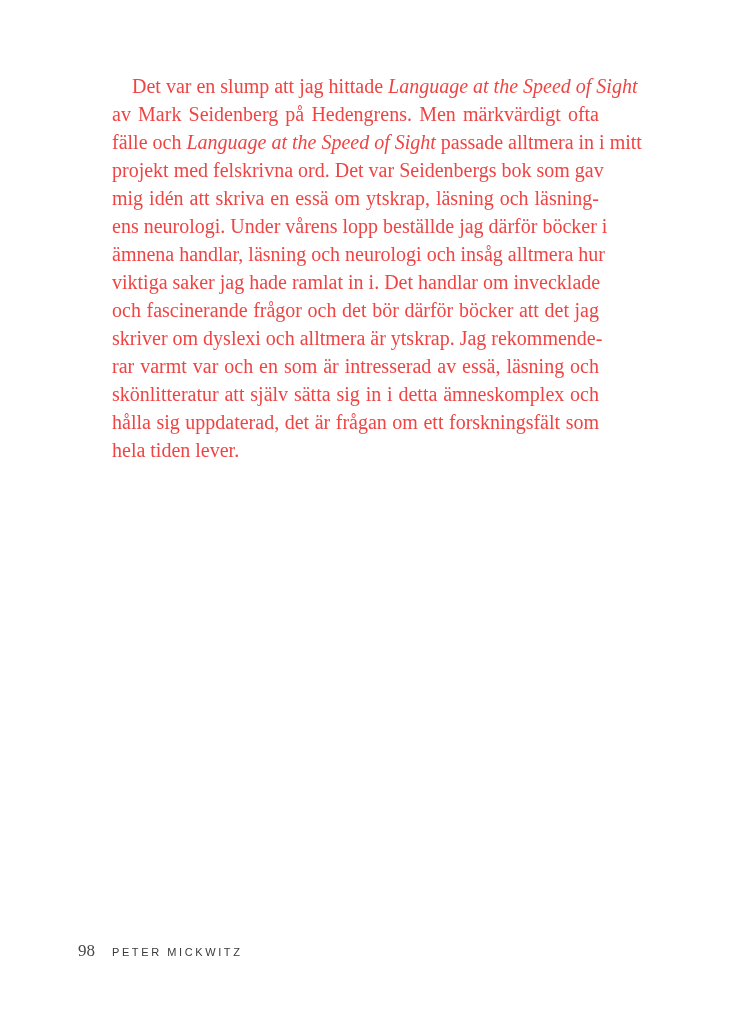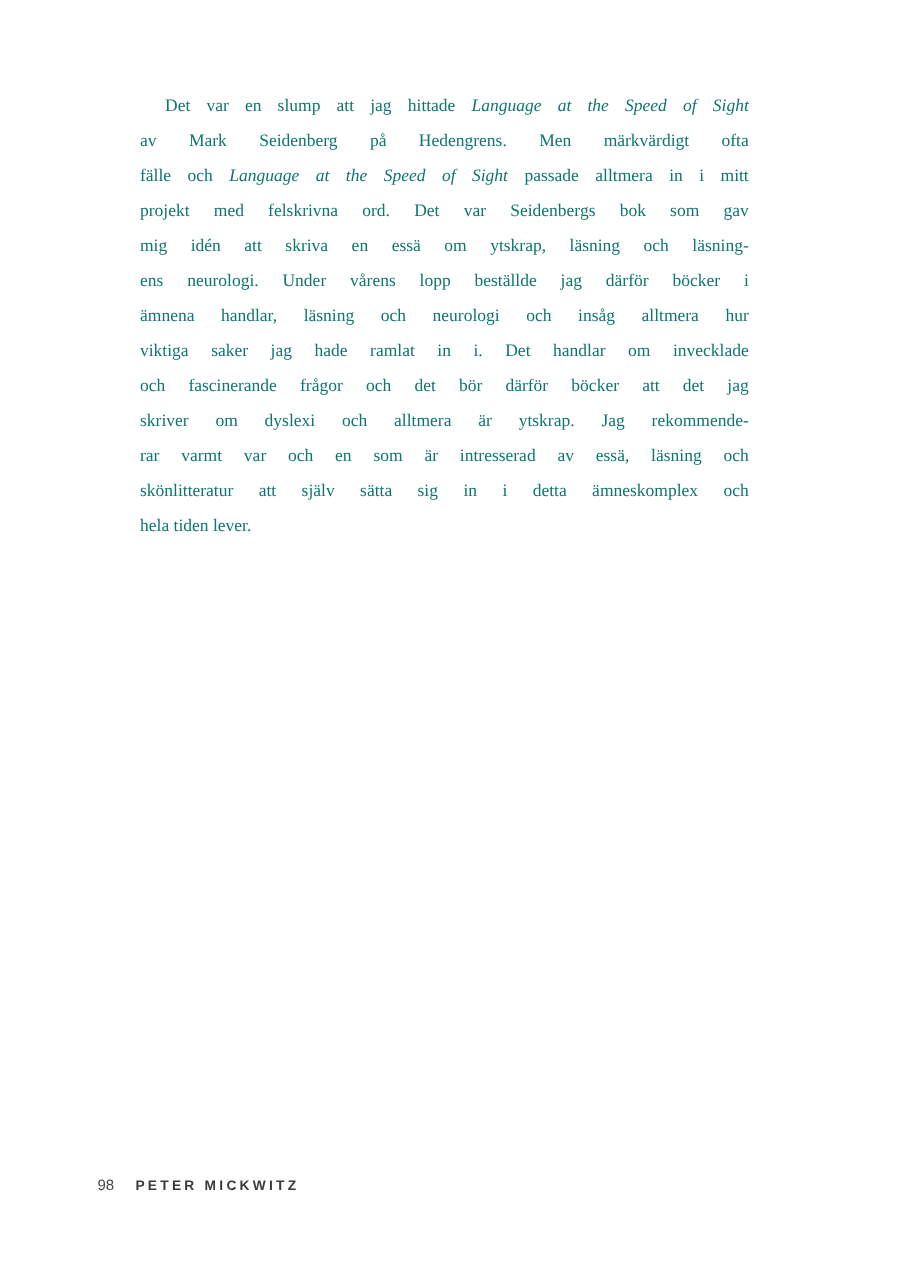--- a/index.html
+++ b/index.html
@@ -14,22 +14,22 @@
   .page {
     position: absolute;
     inset: 0;
     background: #ffffff;
   }
   .text-block {
     position: absolute;
     left: 112px;
     top: 72px;
     width: 487px;
-    color: #0f766e;
-    font-size: 14px;
+    color: #ef4444;
+    font-size: 20px;
   }
   .line {
     line-height: 28px;
     text-align: justify;
     text-align-last: justify;
     white-space: nowrap;
   }
   .line.first { text-indent: 20px; }
   .line.last  { text-align: center; text-align-last: left; }
   .line em {
@@ -37,29 +37,29 @@
     font-family: "Liberation Serif", serif;
   }
   .footer {
     position: absolute;
     left: 78px;
     top: 941px;
     display: flex;
     align-items: baseline;
   }
   .page-number {
-    font-family: Liberation Sans, sans-serif;
-    font-size: 12px;
+    font-family: Liberation Serif, serif;
+    font-size: 17px;
     color: #474747;
   }
   .running-head {
     margin-left: 17px;
     font-family: "Liberation Sans", sans-serif;
     font-size: 11px;
-    font-weight: 700;
+    font-weight: 400;
     letter-spacing: 2.6px;
     color: #3a3a3a;
     text-transform: uppercase;
   }
 </style>
 </head>
 <body>
 
 <div class="page">
 
@@ -69,20 +69,21 @@
       <div class="line"><span>fälle och </span><em>Language at the Speed of Sight</em><span> passade alltmera in i mitt</span></div>
       <div class="line"><span>projekt med felskrivna ord. Det var Seidenbergs bok som gav</span></div>
       <div class="line"><span>mig idén att skriva en essä om ytskrap, läsning och läsning-</span></div>
       <div class="line"><span>ens neurologi. Under vårens lopp beställde jag därför böcker i</span></div>
       <div class="line"><span>ämnena handlar, läsning och neurologi och insåg alltmera hur</span></div>
       <div class="line"><span>viktiga saker jag hade ramlat in i. Det handlar om invecklade</span></div>
       <div class="line"><span>och fascinerande frågor och det bör därför böcker att det jag</span></div>
       <div class="line"><span>skriver om dyslexi och alltmera är ytskrap. Jag rekommende-</span></div>
       <div class="line"><span>rar varmt var och en som är intresserad av essä, läsning och</span></div>
       <div class="line"><span>skönlitteratur att själv sätta sig in i detta ämneskomplex och</span></div>
+      <div class="line"><span>hålla sig uppdaterad, det är frågan om ett forskningsfält som</span></div>
       <div class="line last"><span>hela tiden lever.</span></div>
     </div>
 
   <div class="footer">
     <span class="page-number">98</span>
     <span class="running-head">PETER MICKWITZ</span>
   </div>
 
 </div>
 

